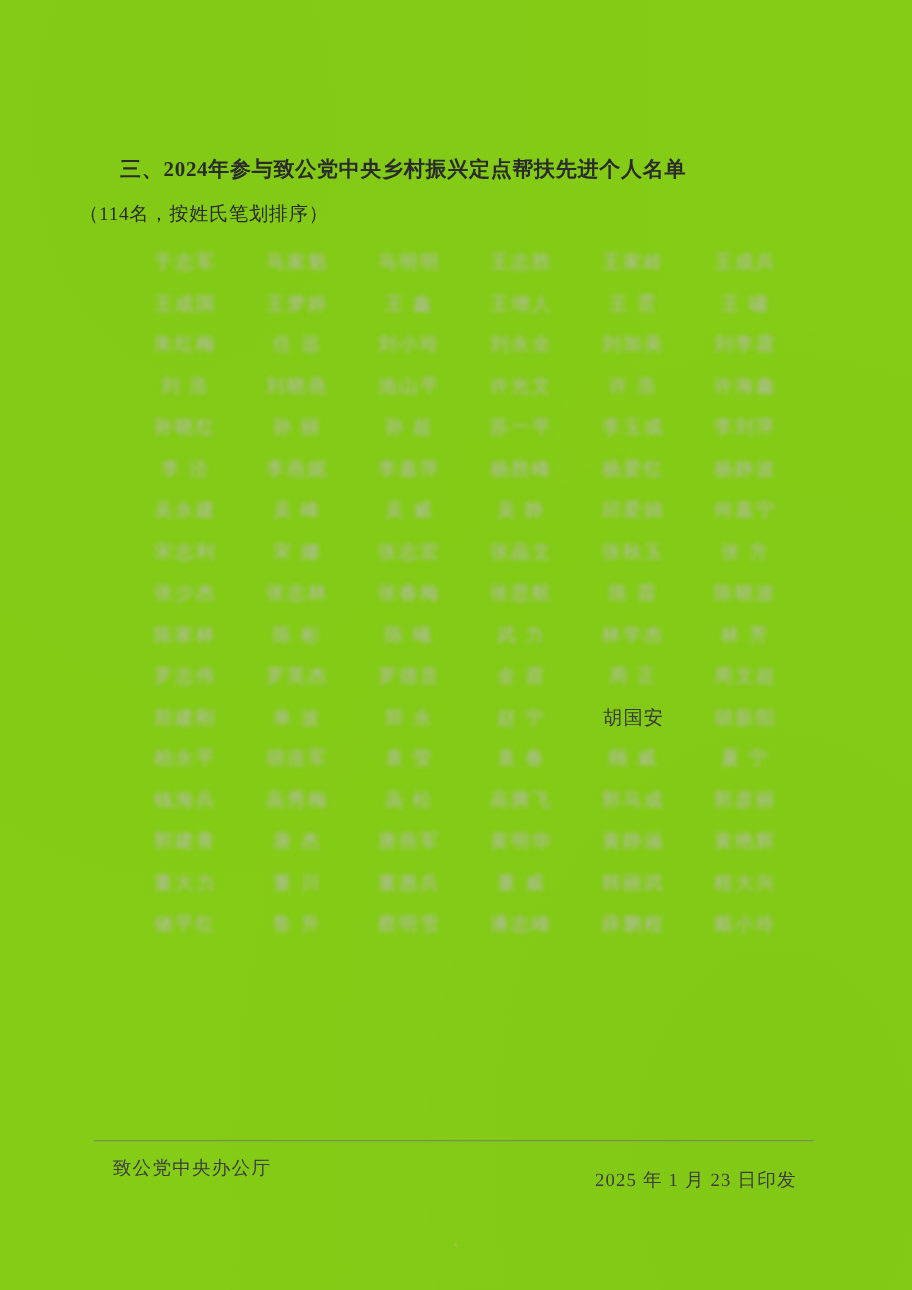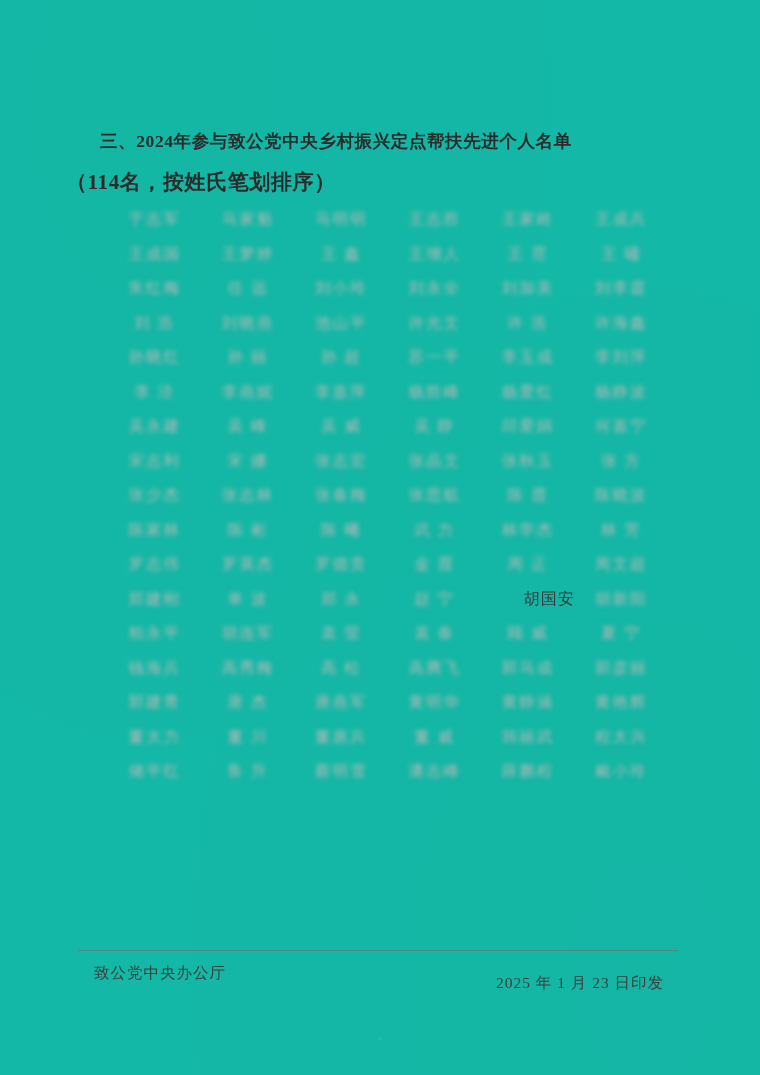--- a/index.html
+++ b/index.html
@@ -14,21 +14,21 @@
     color: #1a1a1a;
     position: relative;
     overflow: hidden;
   }
 
   .page {
     position: absolute;
     top: 0; left: 0;
     width: 760px;
     height: 1075px;
-    background: #14b8a6;
+    background: #84cc16;
   }
 
   
   .scan-tint {
     position: absolute;
     inset: 0;
     background:
       radial-gradient(ellipse at 20% 10%, rgba(0,0,0,0.012), rgba(0,0,0,0) 60%),
       radial-gradient(ellipse at 85% 90%, rgba(0,0,0,0.015), rgba(0,0,0,0) 60%);
     pointer-events: none;
@@ -44,22 +44,22 @@
     letter-spacing: 0.6px;
     line-height: 1.55;
     color: #2b2b2b;
     filter: blur(0.5px);
   }
   .doc-subheading {
     position: absolute;
     left: 66px;
     top: 168px;
     width: 600px;
-    font-size: 21px;
-    font-weight: bold;
+    font-size: 16px;
+    font-weight: normal;
     letter-spacing: 0.6px;
     color: #2b2b2b;
     filter: blur(0.5px);
   }
 
   .name-grid {
     position: absolute;
     left: 108px;
     top: 207px;
     width: 560px;
@@ -77,21 +77,20 @@
     color: #b9b9b9;
     filter: blur(1.9px);
     white-space: nowrap;
   }
   
   .name-cell.legible {
     color: #3a3a3a;
     filter: blur(0.3px);
     font-size: 16px;
     letter-spacing: 1px;
-    text-align: right;
   }
 
   .footer-rule {
     position: absolute;
     left: 78px;
     top: 950px;
     width: 600px;
     height: 1px;
     background: #6f6f6f;
     opacity: 0.65;

